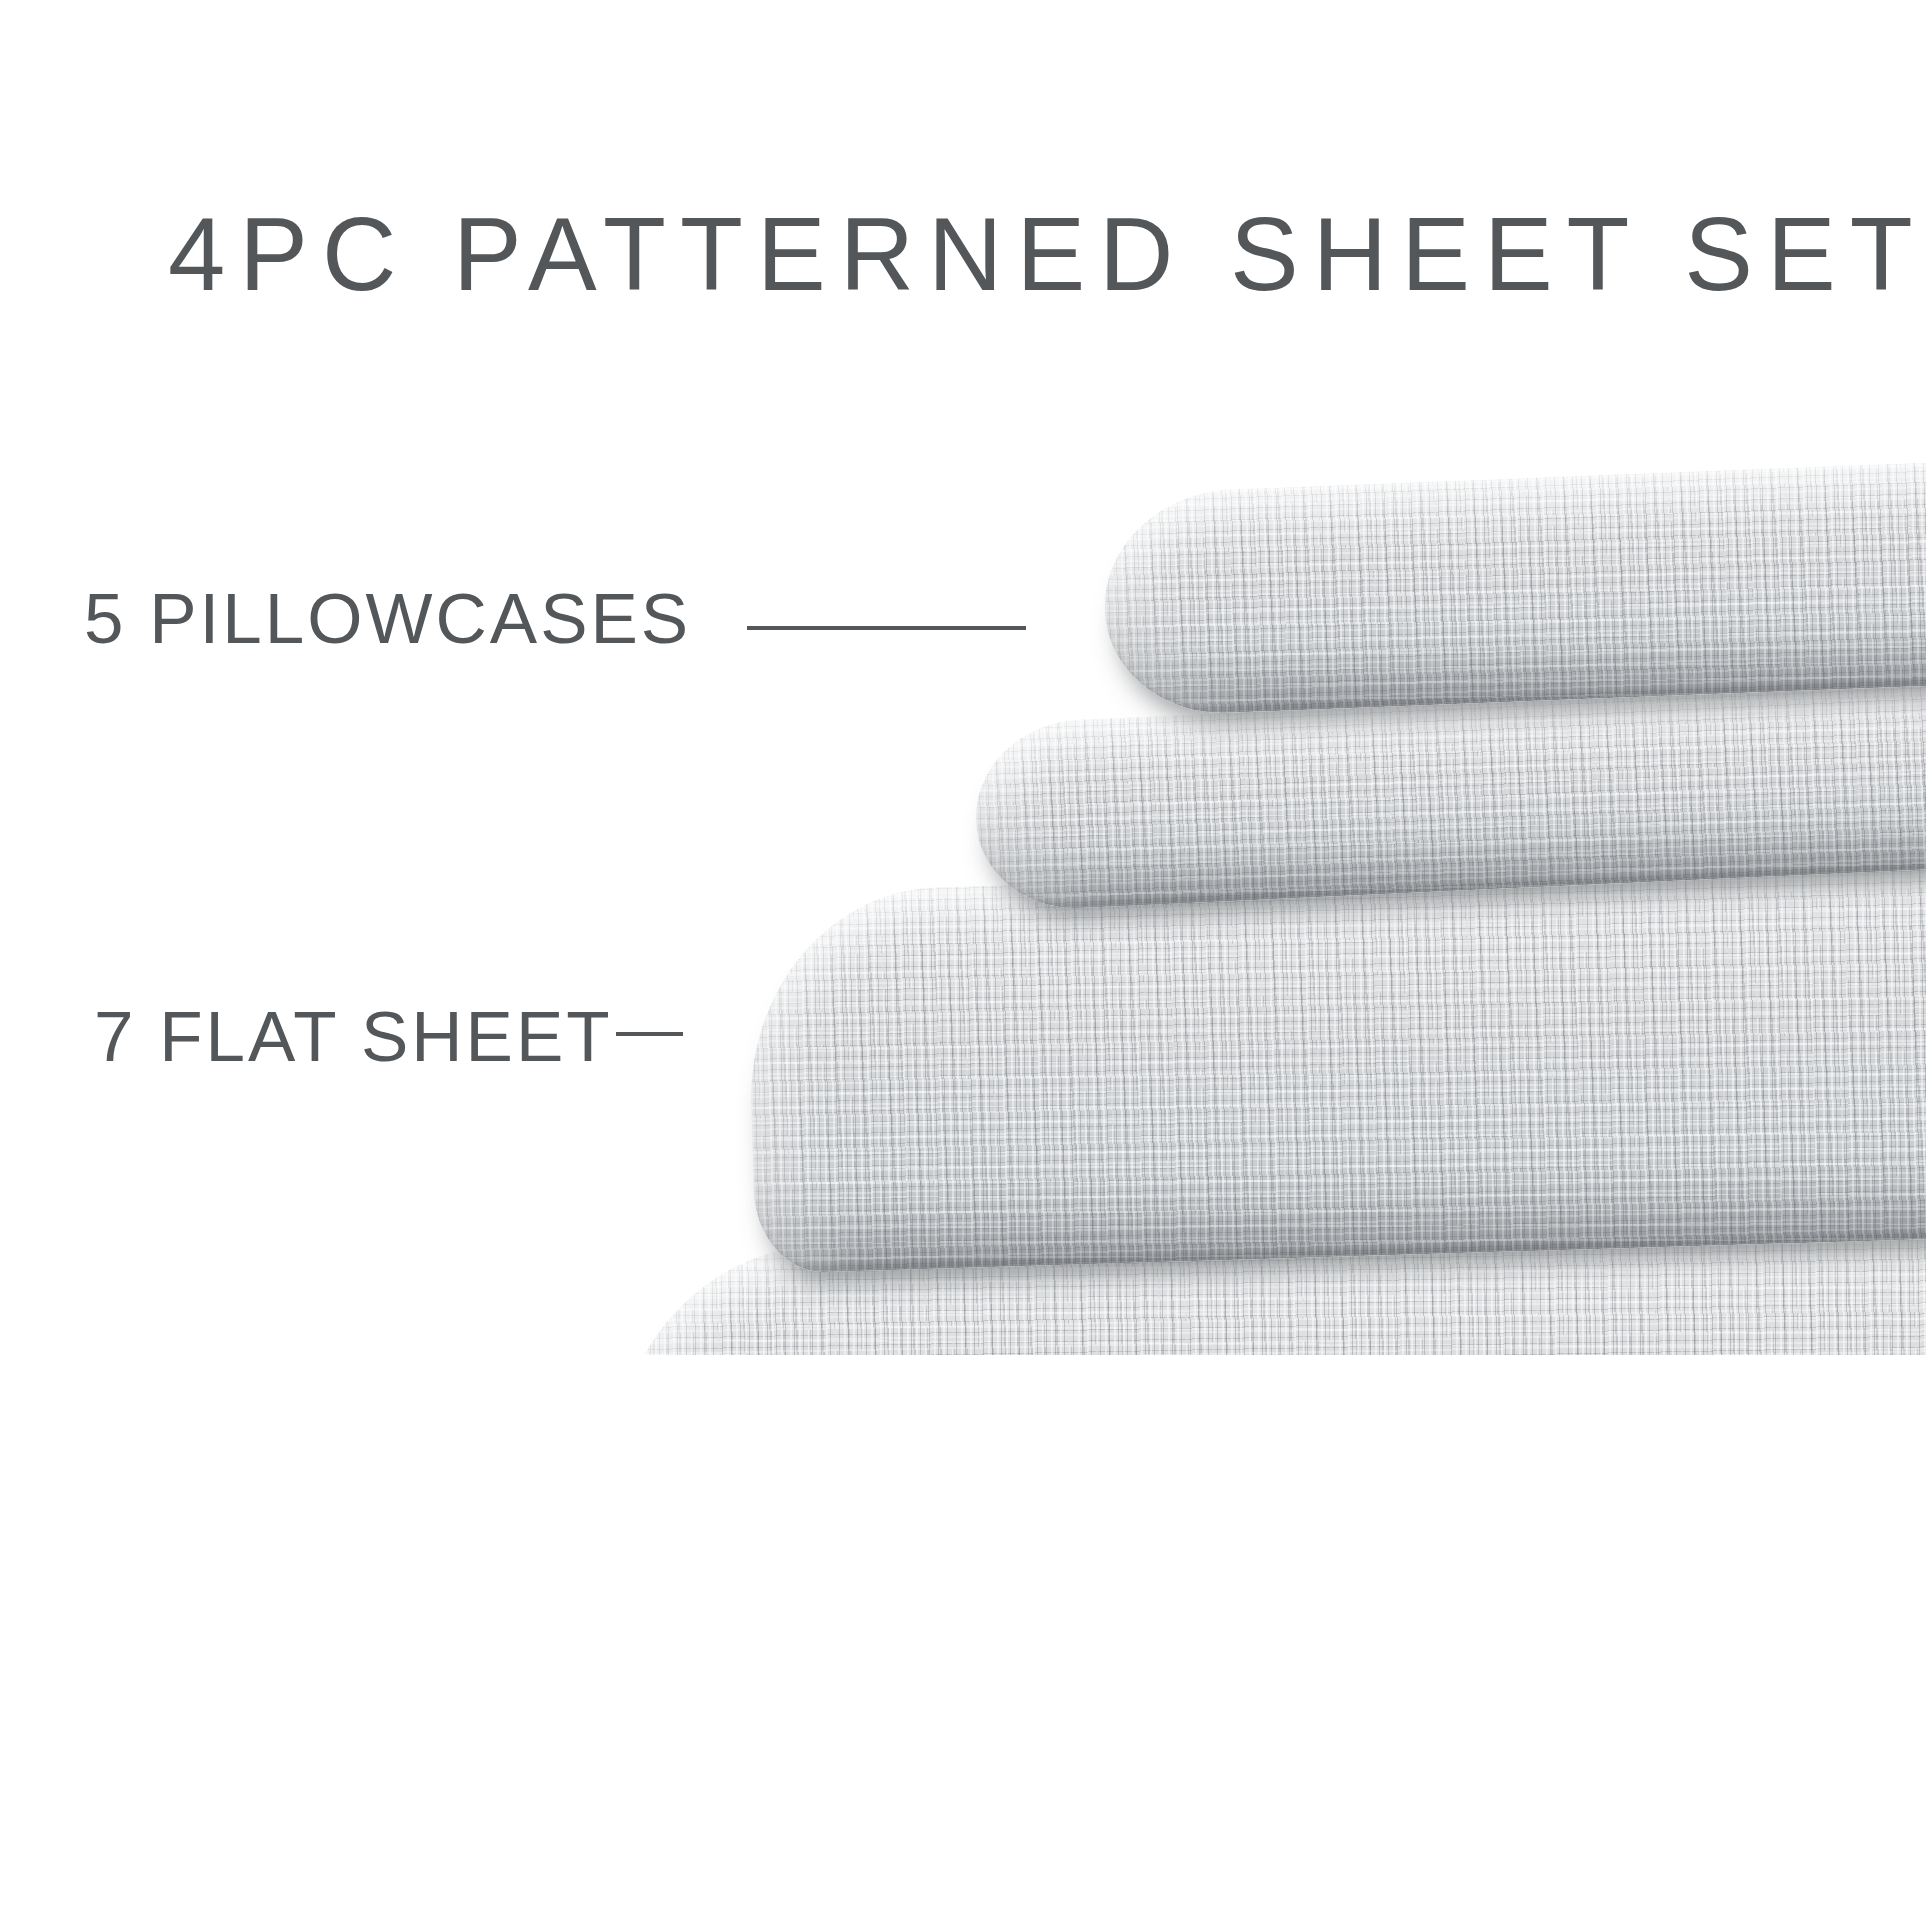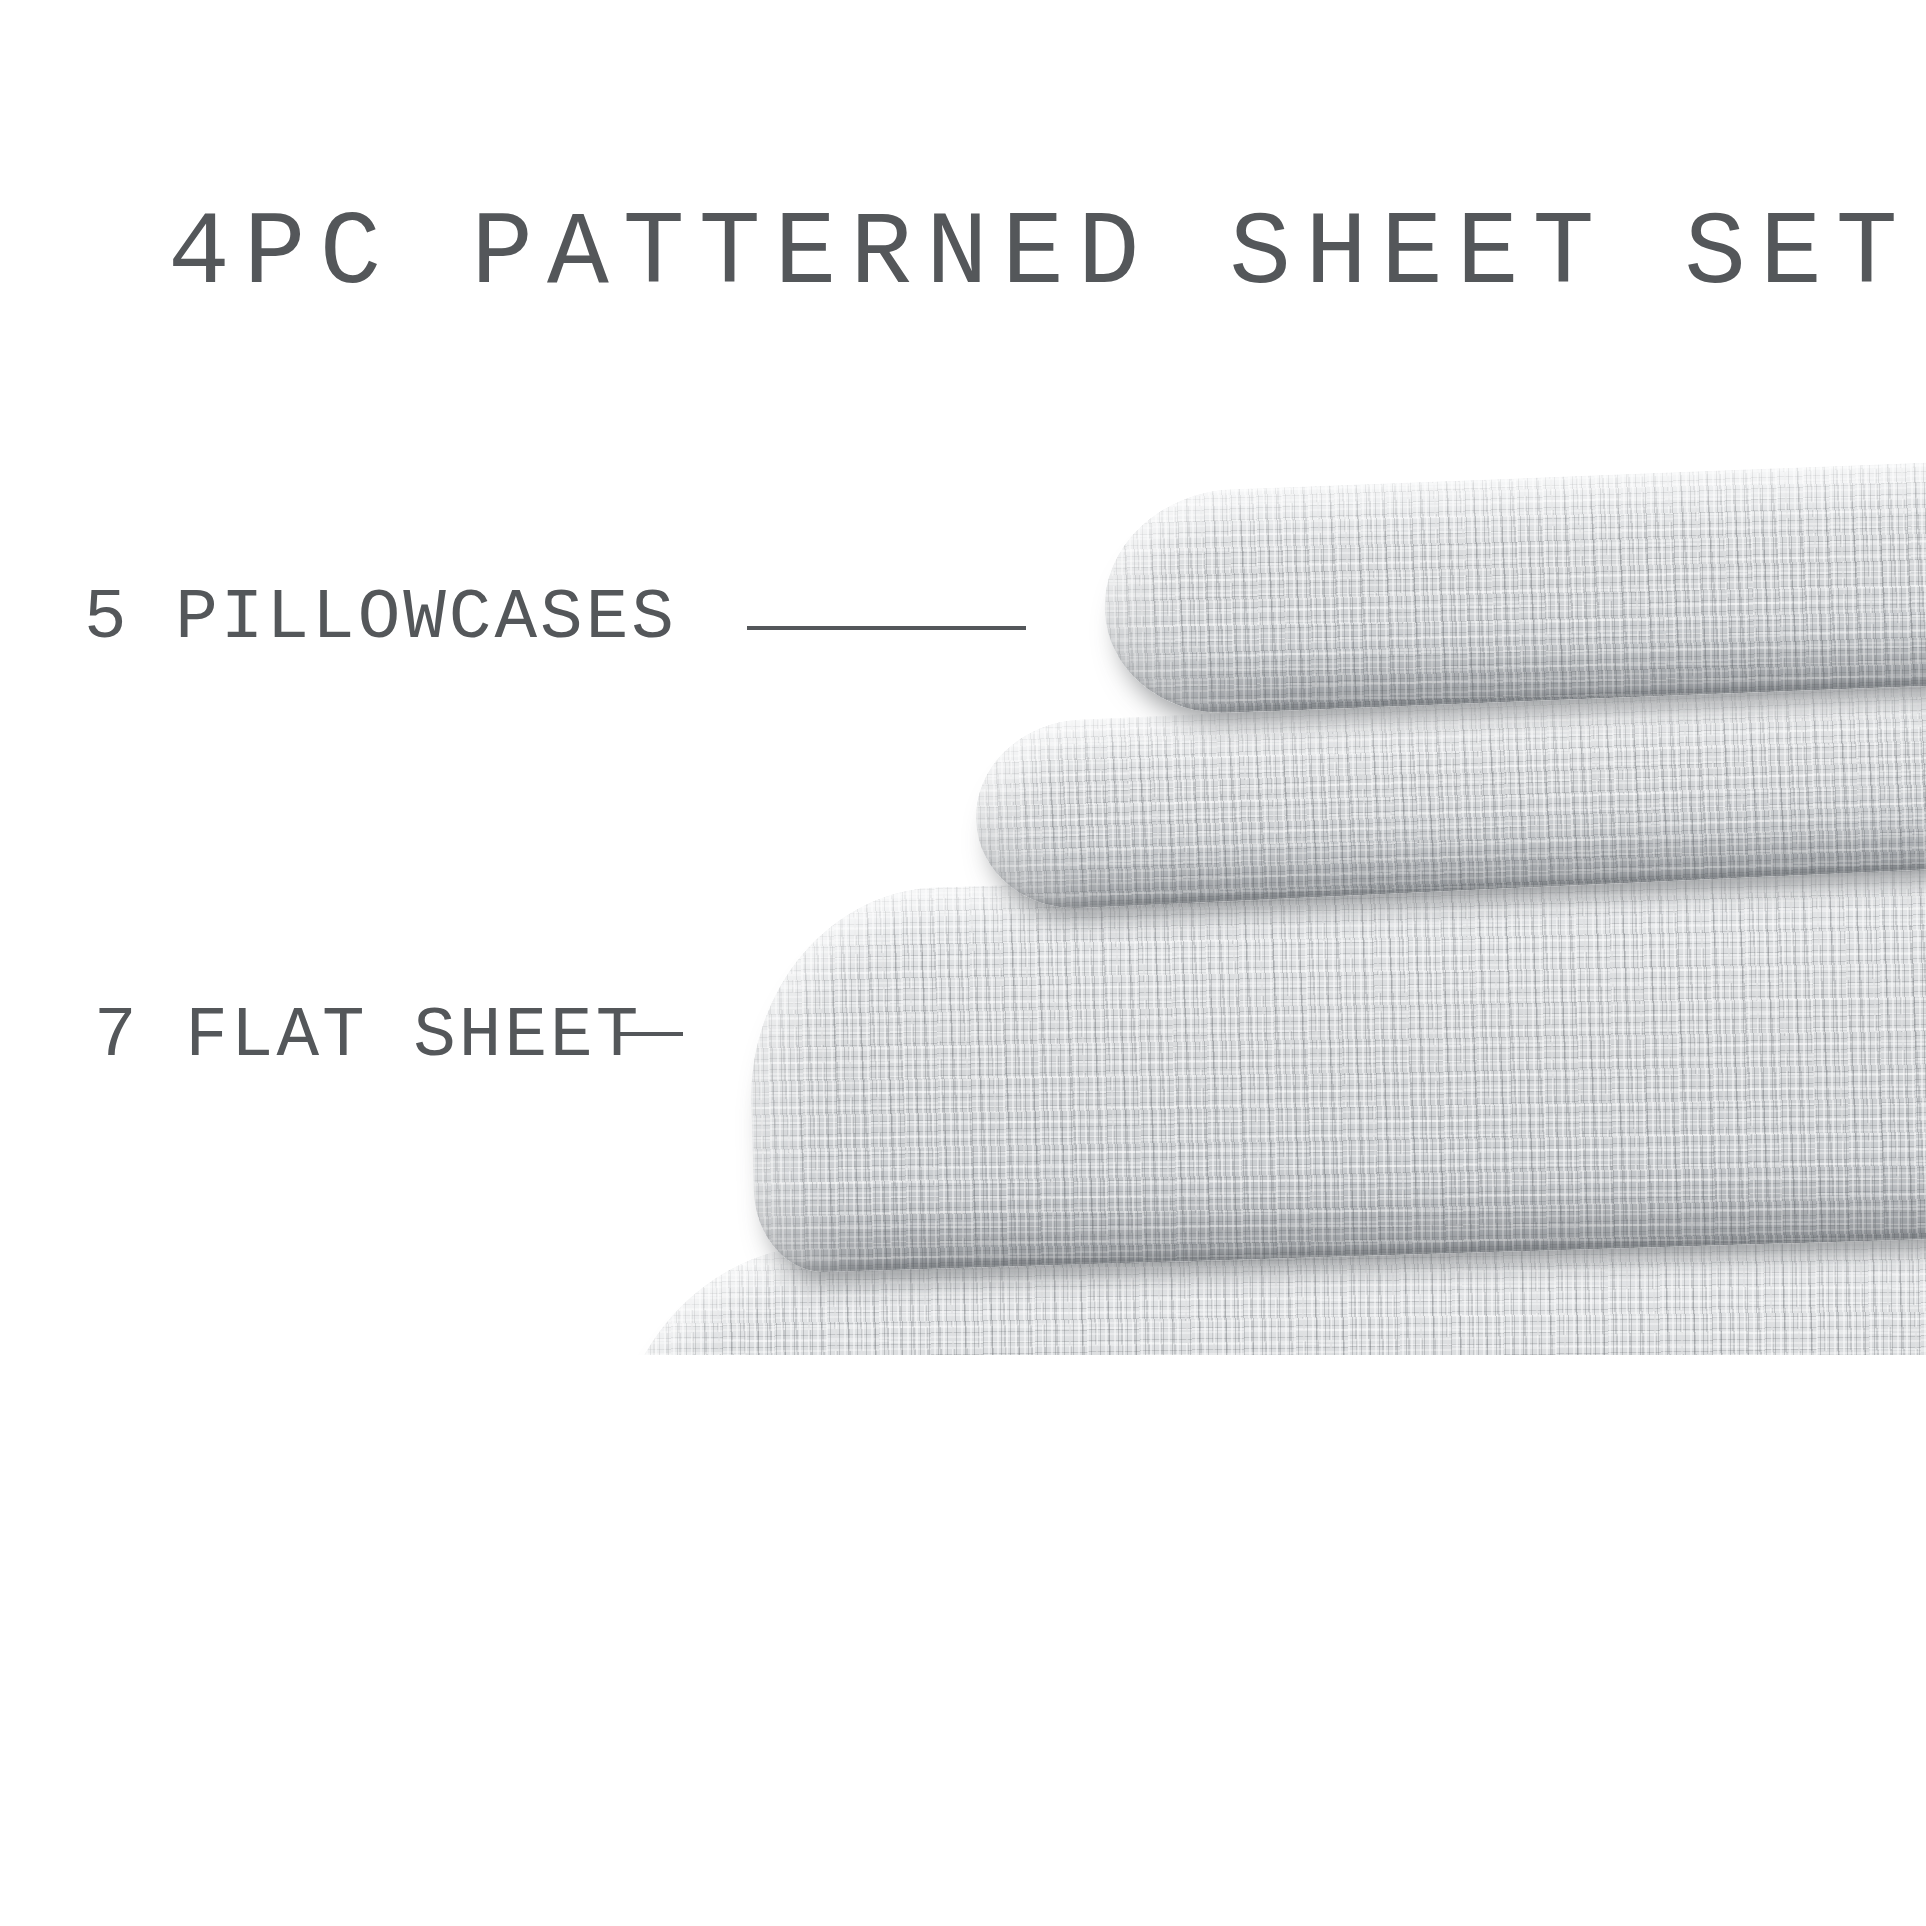--- a/index.html
+++ b/index.html
@@ -1,21 +1,21 @@
 <!DOCTYPE html>
 <html><head>
 <meta charset="utf-8">
 <style>
   html,body{margin:0;padding:0;background:#ffffff;}
   .canvas{
     position:relative;
     width:1927px;height:1355px;
     background:#ffffff;
     overflow:hidden;
-    font-family:Liberation Mono, monospace;
+    font-family:Liberation Sans, sans-serif;
     color:#54575a;
   }
 
   
   .title{
     position:absolute;
     left:168px;top:127px;width:1624px;
     font-size:103px;
     font-weight:400;
     letter-spacing:14px;

